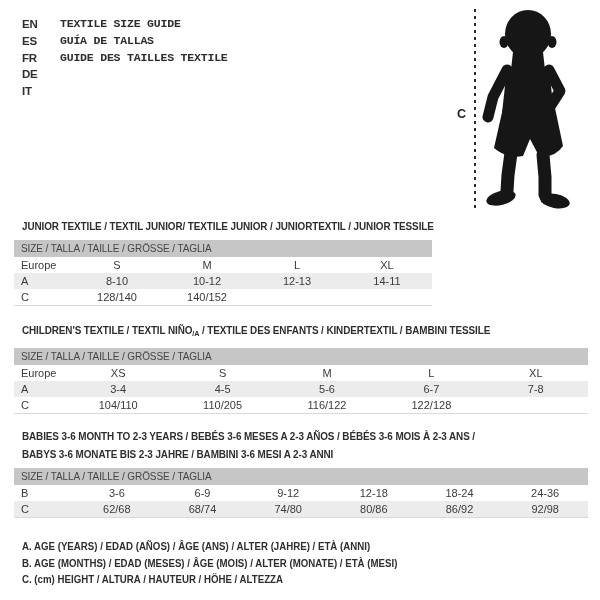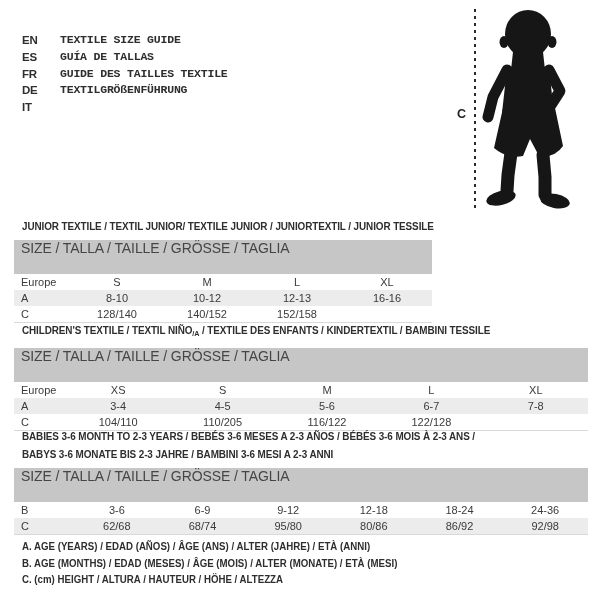--- a/index.html
+++ b/index.html
@@ -3,21 +3,21 @@
 <meta charset="utf-8">
 <style>
   * { margin:0; padding:0; box-sizing:border-box; }
   body { background:#fff; }
   .page {
     position:relative; width:600px; height:600px; background:#ffffff;
     font-family:"Liberation Sans", sans-serif; color:#3a3a3a; overflow:hidden;
   }
 
   
-  .lang-block { position:absolute; left:22px; top:32px; }
+  .lang-block { position:absolute; left:22px; top:16px; }
   .lang-row { display:flex; font-weight:bold; font-size:11.5px; line-height:16.8px; letter-spacing:-0.2px; color:#2e2e2e; }
   .lang-code { width:38px; flex:0 0 38px; }
   .lang-label { white-space:nowrap;font-family:Liberation Mono, monospace; }
 
   
   .measure-line {
     position:absolute; left:474px; top:9px; width:2px; height:200px;
     background-image:repeating-linear-gradient(to bottom,#2b2b2b 0 3px, transparent 3px 7px);
   }
   .c-label { position:absolute; left:457px; top:107px; font-weight:bold; font-size:12.5px; color:#222; }
@@ -32,22 +32,22 @@
   #title-junior { top:217px; }
   #title-children { top:321px; }
   #title-babies { top:427px; }
 
   
   .size-table { position:absolute; left:14px; font-size:11px; border-bottom:1px solid #d9d9d9; }
   #table-junior   { top:240px; width:418px; }
   #table-children { top:348px; width:574px; }
   #table-babies   { top:468px; width:574px; }
   .t-header {
-    height:34px; line-height:17px; background:#c6c6c6; color:#454545;
-    padding-left:7px; letter-spacing:-0.1px; font-size:14px;
+    height:17px; line-height:17px; background:#c6c6c6; color:#454545;
+    padding-left:7px; letter-spacing:-0.1px; font-size:10px;
   }
   .t-row { display:grid; height:16px; line-height:16px; }
   .t-row.alt { background:#ececec; }
   .cols5 { grid-template-columns:58px repeat(4,1fr); }
   .cols6 { grid-template-columns:52px repeat(5,1fr); }
   .cols7 { grid-template-columns:60px repeat(6,1fr); }
   .cell { text-align:center; white-space:nowrap; color:#3a3a3a; }
   .cell.lbl { text-align:left; padding-left:7px; }
 
   
@@ -67,21 +67,20 @@
     <div class="lang-row">
       <span class="lang-code">ES</span>
       <span class="lang-label">GUÍA DE TALLAS</span>
     </div>
     <div class="lang-row">
       <span class="lang-code">FR</span>
       <span class="lang-label">GUIDE DES TAILLES TEXTILE</span>
     </div>
     <div class="lang-row">
       <span class="lang-code">DE</span>
-      <span class="lang-label">TEXTILGRÖßENFÜHRUNG</span>
     </div>
     <div class="lang-row">
       <span class="lang-code">IT</span>
     </div>
   </div>
 
   <div class="measure-line"></div>
   <div class="c-label">C</div>
   <svg class="baby-figure" viewBox="0 0 100 200" width="100" height="202" xmlns="http://www.w3.org/2000/svg">
     <g fill="#161616">
@@ -108,27 +107,26 @@
       <span class="cell">S</span>
       <span class="cell">M</span>
       <span class="cell">L</span>
       <span class="cell">XL</span>
     </div>
     <div class="t-row cols5 alt">
       <span class="cell lbl">A</span>
       <span class="cell">8-10</span>
       <span class="cell">10-12</span>
       <span class="cell">12-13</span>
-      <span class="cell">16-16</span>
+      <span class="cell">14-11</span>
     </div>
     <div class="t-row cols5">
       <span class="cell lbl">C</span>
       <span class="cell">128/140</span>
       <span class="cell">140/152</span>
-      <span class="cell">152/158</span>
     </div>
   </div>
 
   <div class="section-title" id="title-children"><span>CHILDREN'S TEXTILE / TEXTIL NIÑO</span><span class="sub">/A</span><span> / TEXTILE DES ENFANTS / KINDERTEXTIL / BAMBINI TESSILE</span></div>
   <div class="size-table" id="table-children">
     <div class="t-header">SIZE / TALLA / TAILLE / GRÖSSE / TAGLIA</div>
     <div class="t-row cols6">
       <span class="cell lbl">Europe</span>
       <span class="cell">XS</span>
       <span class="cell">S</span>
@@ -165,21 +163,21 @@
       <span class="cell">6-9</span>
       <span class="cell">9-12</span>
       <span class="cell">12-18</span>
       <span class="cell">18-24</span>
       <span class="cell">24-36</span>
     </div>
     <div class="t-row cols7 alt">
       <span class="cell lbl">C</span>
       <span class="cell">62/68</span>
       <span class="cell">68/74</span>
-      <span class="cell">95/80</span>
+      <span class="cell">74/80</span>
       <span class="cell">80/86</span>
       <span class="cell">86/92</span>
       <span class="cell">92/98</span>
     </div>
   </div>
 
   <div class="legend">
     <div class="legend-line">A. AGE (YEARS) / EDAD (AÑOS) / ÂGE (ANS) / ALTER (JAHRE) / ETÀ (ANNI)</div>
     <div class="legend-line">B. AGE (MONTHS) / EDAD (MESES) / ÂGE (MOIS) / ALTER (MONATE) / ETÀ (MESI)</div>
     <div class="legend-line">C. (cm) HEIGHT / ALTURA / HAUTEUR / HÖHE / ALTEZZA</div>

